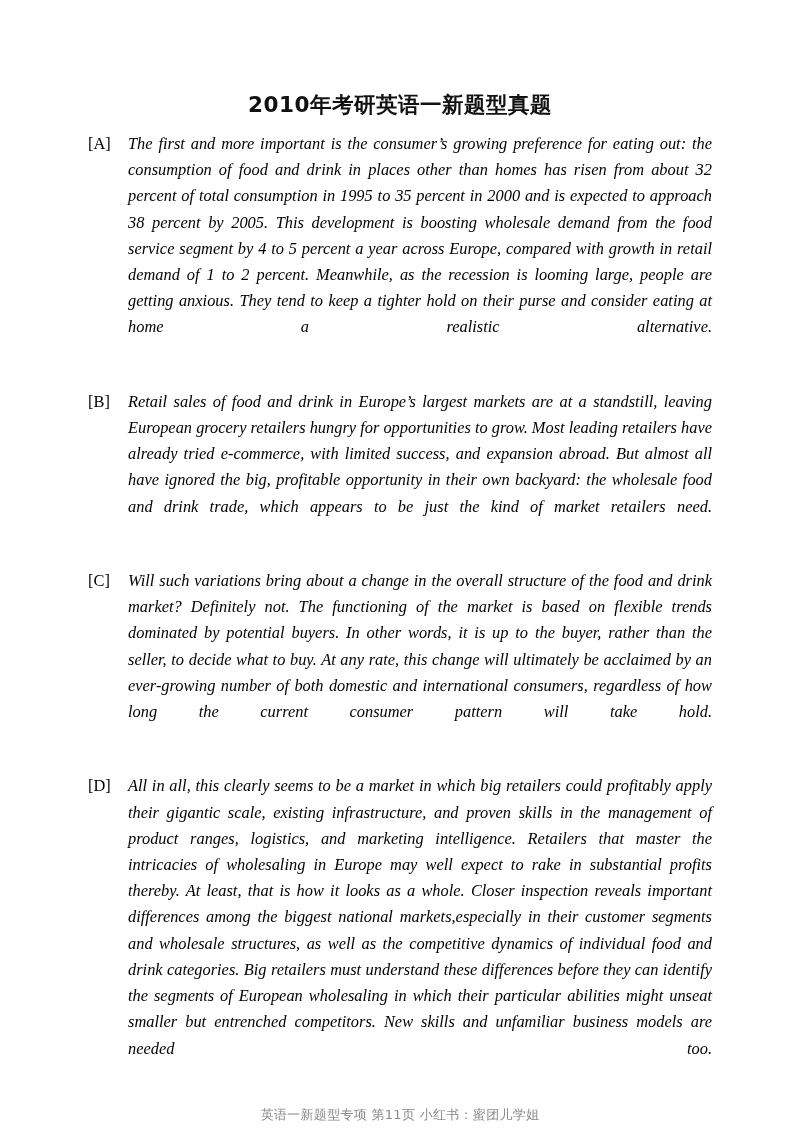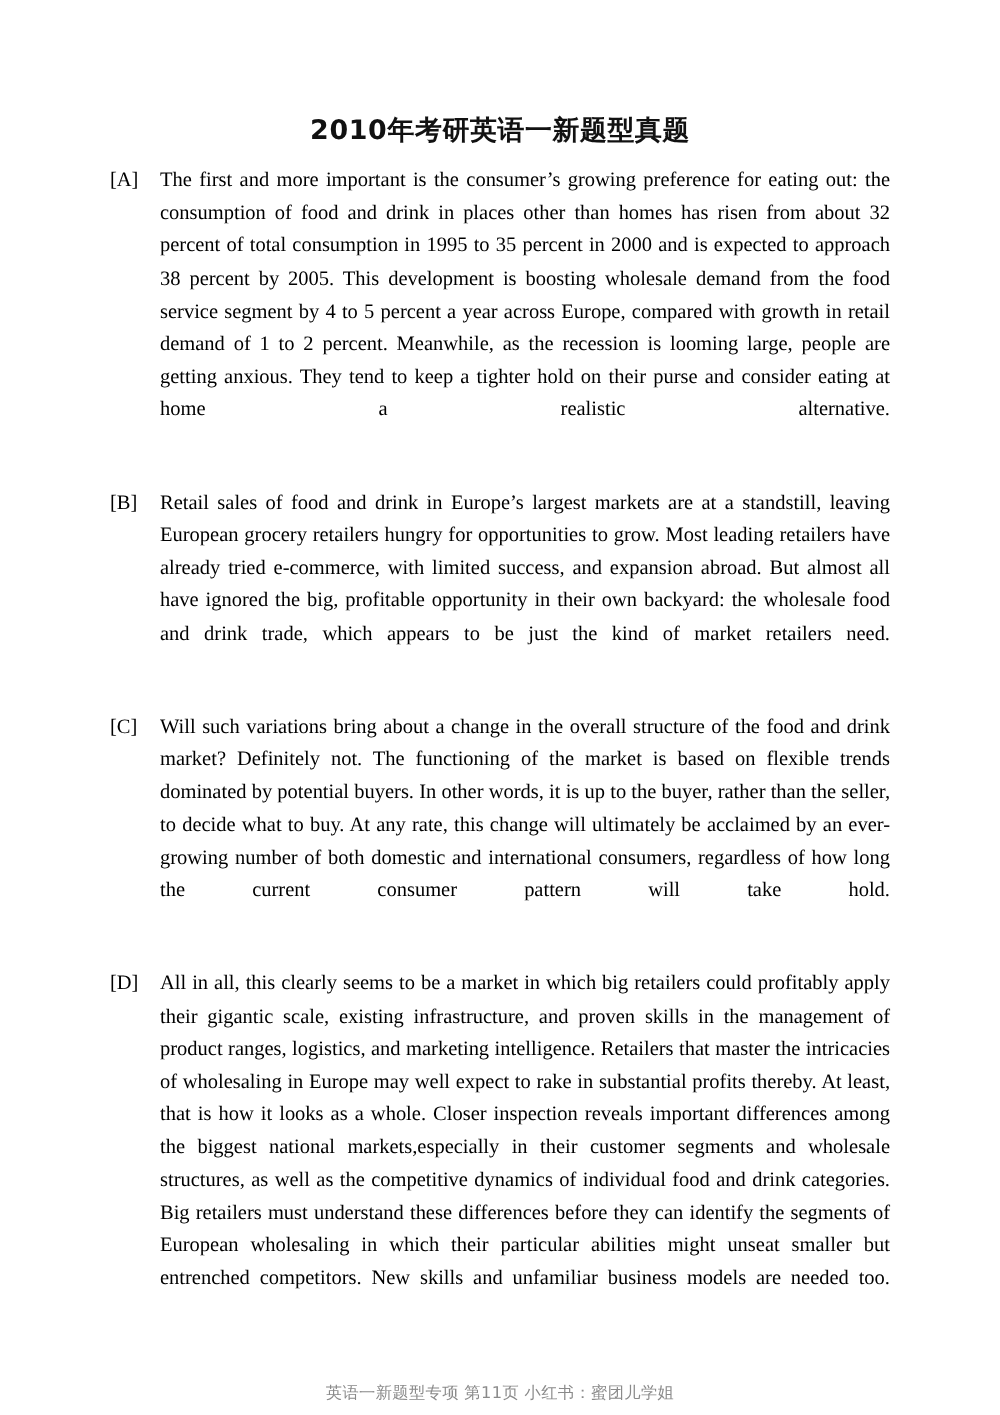--- a/index.html
+++ b/index.html
@@ -69,20 +69,21 @@
     top: 0;
     width: 34px;
     text-align: left;
     font-size: 16.4px;
     line-height: 26.2px;
     white-space: nowrap;
   }
 
   .para-text {
     display: block;
+    font-style: italic;
   }
   
   .para-text::after {
     content: "";
     display: inline-block;
     width: 100%;
   }
 
   
   .footer {

